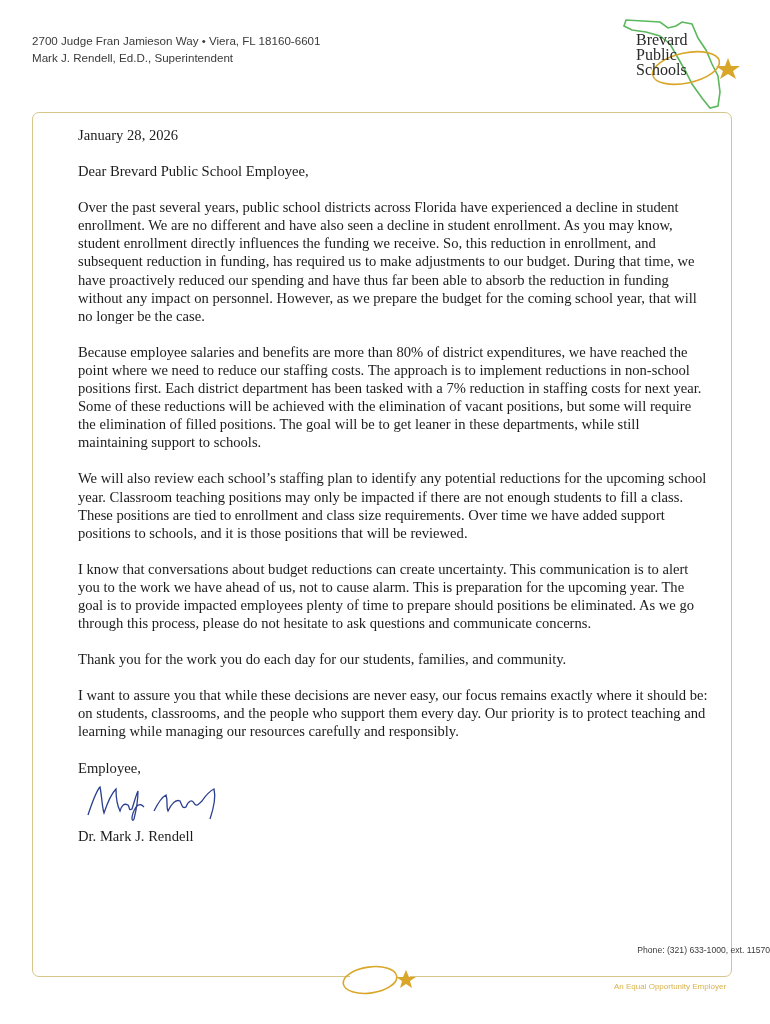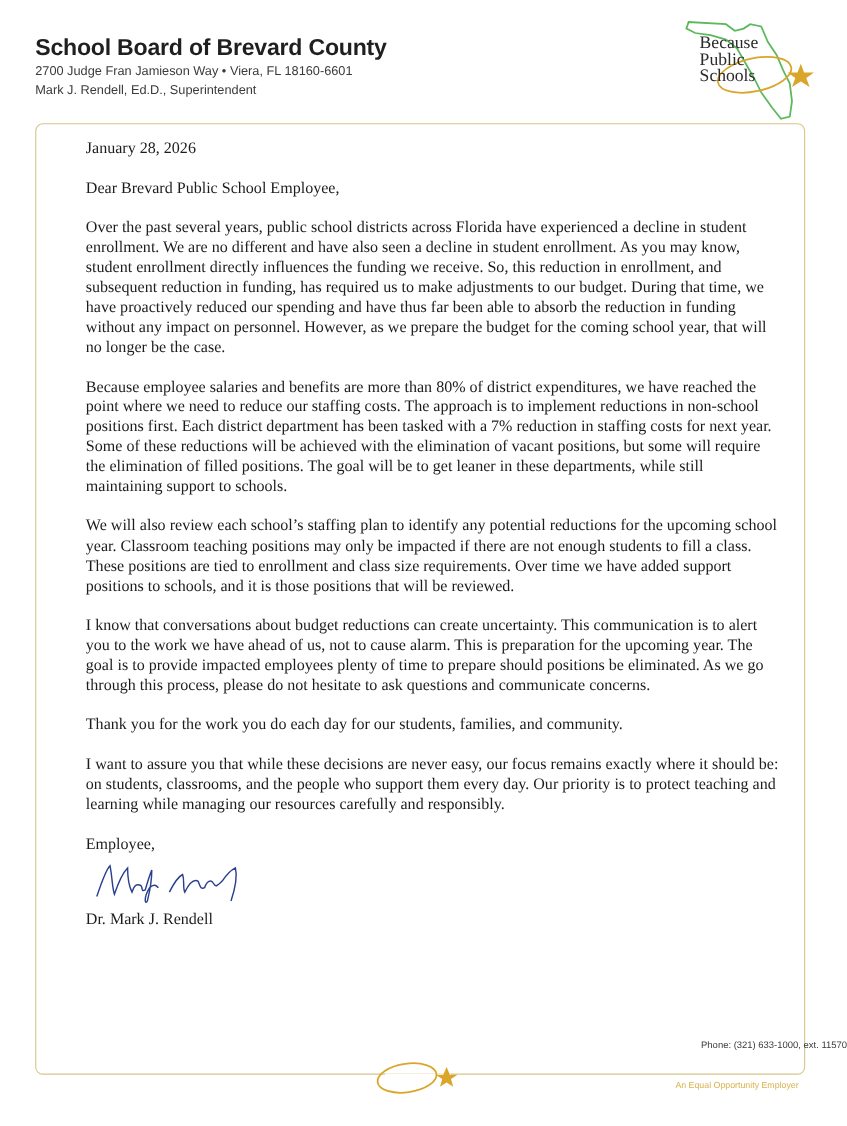--- a/index.html
+++ b/index.html
@@ -16,33 +16,32 @@
   .signature { height: 48px; margin: 0 0 2px 0; }
   .closing-block p { margin: 0; }
   .footer-phone { position: absolute; left: 0; width: 770px; top: 945px; text-align: right; font-family: "Liberation Sans", sans-serif; font-size: 8.6px; color: #3a3a3a; }
   .footer-swoosh { position: absolute; left: 330px; top: 958px; width: 100px; height: 44px; }
   .footer-eoe { position: absolute; left: 614px; top: 982px; font-family: "Liberation Sans", sans-serif; font-size: 8px; color: #d9b24c; }
 </style>
 </head>
 <body>
 
 <div class="letterhead">
-  <div class="org-name">School Board of Brevard County</div>
   <div class="org-line">2700 Judge Fran Jamieson Way • Viera, FL 18160-6601</div>
   <div class="org-line">Mark J. Rendell, Ed.D., Superintendent</div>
 </div>
 
 <div class="logo">
   <svg width="130" height="95" viewBox="0 0 130 95" style="position:absolute;left:0;top:0;">
     <path d="M4 8 L6 2 L40 4 L48 10 L56 8 L62 4 L72 6 L78 20 L86 32 L92 46 L98 58 L100 74 L98 88 L90 90 L82 80 L72 66 L66 54 L58 40 L50 26 L40 18 L26 14 L12 12 Z" fill="none" stroke="#5cb85c" stroke-width="1.6"></path>
     <ellipse cx="66" cy="50" rx="34" ry="15" fill="none" stroke="#d9a62a" stroke-width="1.6" transform="rotate(-12 66 50)"></ellipse>
     <polygon points="108,40 111,48 120,48 113,53 116,61 108,56 100,61 103,53 96,48 105,48" fill="#d9a62a"></polygon>
   </svg>
   <div class="logo-text">
-    <div>Because</div>
+    <div>Brevard</div>
     <div>Public</div>
     <div>Schools</div>
   </div>
 </div>
 
 <div class="frame"></div>
 
 <div class="content">
   <p class="date">January 28, 2026</p>
   <p>Dear Brevard Public School Employee,</p>

